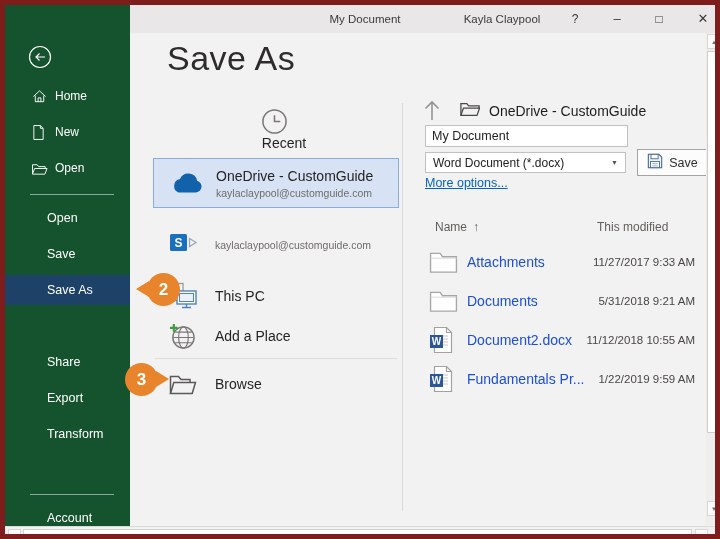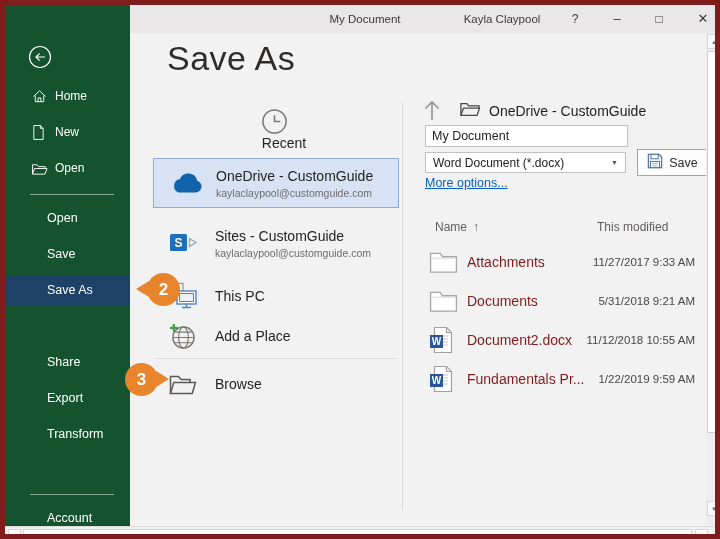--- a/index.html
+++ b/index.html
@@ -68,21 +68,21 @@
   .dd-caret{font-size:7px;color:#555;}
   .save-btn{left:632px;top:144px;width:71px;height:27px;background:#fcfcfc;
     border:1px solid #a6a4a2;display:flex;align-items:center;justify-content:center;
     gap:6px;font-size:12.5px;color:#2f2e2d;box-sizing:border-box;}
   .more-opts{left:420px;top:171px;font-size:12.5px;color:#0563c1;text-decoration:underline;}
   .col-hdr{font-size:12px;color:#605e5c;}
   .col-name{left:430px;top:215px;display:flex;gap:6px;align-items:center;}
   .col-date{left:592px;top:215px;}
   .file-row{position:absolute;left:424px;width:266px;height:36px;display:flex;align-items:center;}
   .file-row .ic{width:38px;display:flex;align-items:center;}
-  .f-name{flex:1;font-size:14px;color:#7f1d1d;white-space:nowrap;overflow:hidden;}
+  .f-name{flex:1;font-size:14px;color:#1d4ed8;white-space:nowrap;overflow:hidden;}
   .f-date{font-size:11.5px;color:#494745;white-space:nowrap;}
   .row-0{top:239px;} .row-1{top:278px;} .row-2{top:317px;} .row-3{top:356px;}
   
   .vscroll{position:absolute;left:701px;top:28px;width:16px;height:492px;background:#efeeee;}
   .vs-btn,.hs-btn{position:absolute;background:#fafafa;border:1px solid #d8d7d6;
     display:flex;align-items:center;justify-content:center;font-size:6px;color:#6a6a6a;
     box-sizing:border-box;}
   .vs-up{left:1px;top:1px;width:14px;height:15px;}
   .vs-down{left:1px;top:468px;width:14px;height:15px;}
   .vs-thumb{position:absolute;left:1px;top:18px;width:14px;height:382px;background:#fff;
@@ -182,21 +182,20 @@
 
   <div class="place pl-sites">
     <span class="ic">
         <svg width="30" height="26" viewBox="0 0 30 26">
           <rect x="1" y="4" width="17" height="17" rx="1.5" fill="#1a6fbf"></rect>
           <text x="9.5" y="17" font-size="12" font-weight="bold" fill="#fff" text-anchor="middle" font-family="Liberation Sans,sans-serif">S</text>
           <path d="M20.5 8.5 27 12.5l-6.5 4z" fill="none" stroke="#9aa7b4" stroke-width="1.3"></path>
         </svg>
       </span>
     <span>
-      <div class="p-label">Sites - CustomGuide</div>
       <div class="p-sub">kaylaclaypool@customguide.com</div>
     </span>
   </div>
 
   <div class="place pl-thispc">
     <span class="ic">
         <svg width="30" height="28" viewBox="0 0 30 28">
           <rect x="2" y="1.5" width="12" height="17" fill="#f8f8f8" stroke="#9b9997" stroke-width="1.3"></rect>
           <path d="M5 5h6M5 8h6" stroke="#c0bebc"></path>
           <rect x="8" y="9" width="19" height="13" fill="#fff" stroke="#4f82c2" stroke-width="1.4"></rect>

